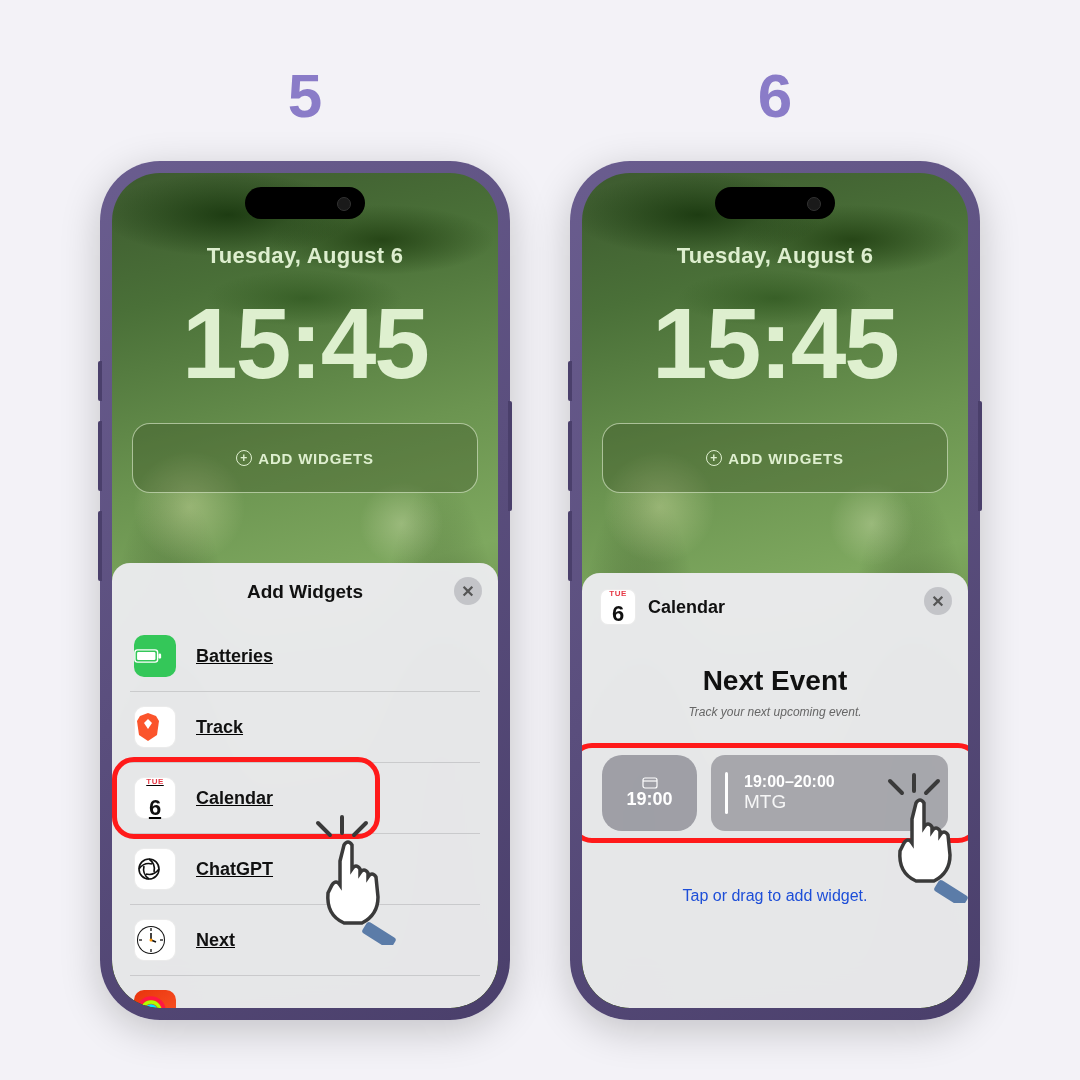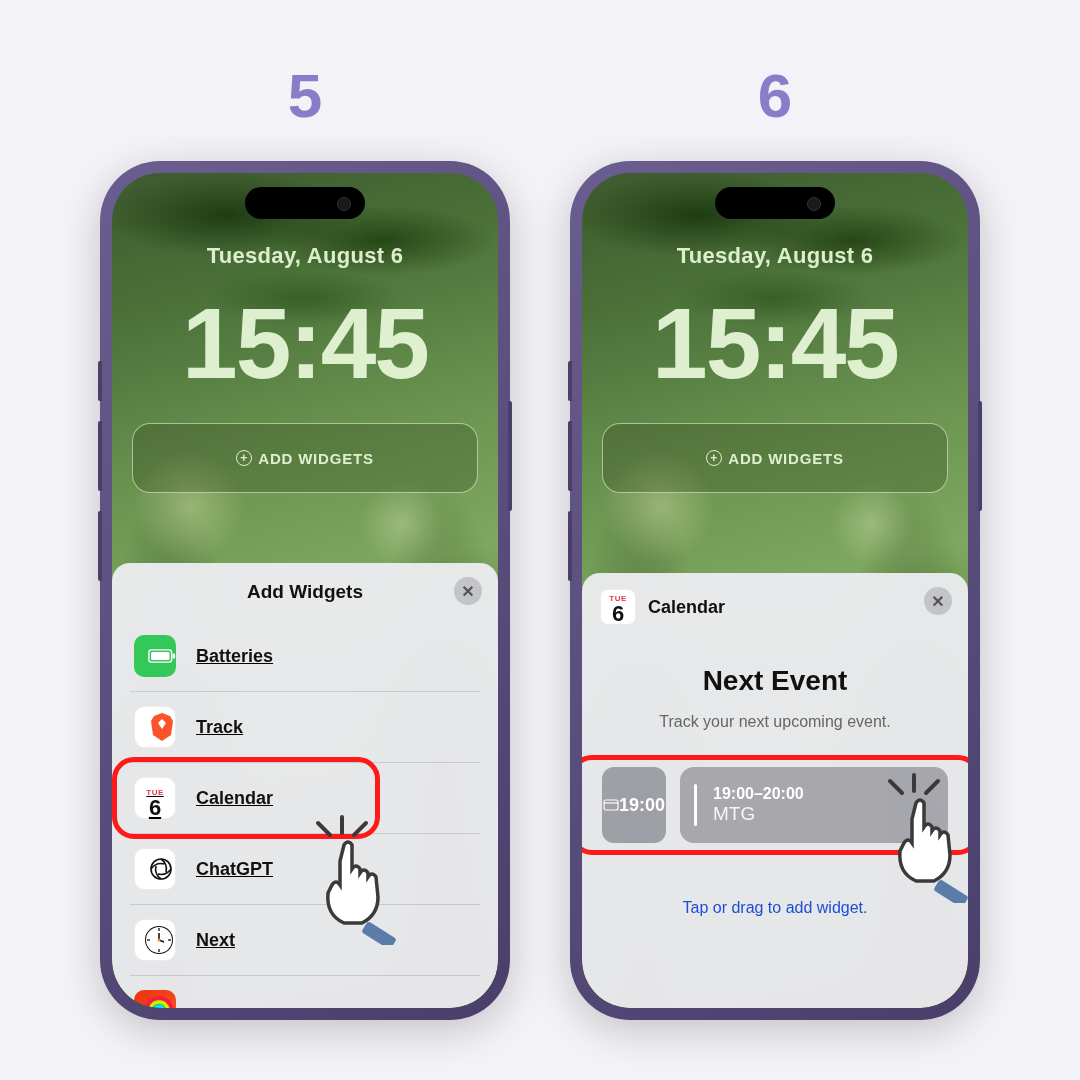--- a/index.html
+++ b/index.html
@@ -174,21 +174,21 @@
   border-bottom: 0.5px solid rgba(0,0,0,0.12);
   position: relative;
   text-decoration: underline;
 }
 .app-icon {
   width: 42px;
   height: 42px;
   border-radius: 10px;
   display: flex;
   align-items: center;
-  justify-content: flex-end;
+  justify-content: space-between;
   flex-shrink: 0;
   font-size: 22px;
 }
 .ic-batt { background: #34c759; }
 .ic-batt svg { width: 28px; height: 16px; }
 .ic-brave { background: #fff; box-shadow: inset 0 0 0 1px rgba(0,0,0,0.08);}
 .ic-cal { background: #fff; box-shadow: inset 0 0 0 1px rgba(0,0,0,0.08); flex-direction: column; font-weight:600;}
 .ic-cal .dow { font-size:8px; color:#e63946; letter-spacing:0.5px;}
 .ic-cal .dn { font-size:22px; color:#111; line-height:1;}
 .ic-gpt { background: #fff; box-shadow: inset 0 0 0 1px rgba(0,0,0,0.08);}
@@ -210,32 +210,32 @@
 }
 .tap-hand svg { width: 120px; height: 130px; }
 
 .sheet2-header {
   display:flex; align-items:center; gap:12px; padding: 16px 18px;
 }
 .sheet2-header .app-icon { width:36px; height:36px; border-radius:8px;}
 .sheet2-header .title { font-size:18px; font-weight:700; color:#111;}
 .next-event { text-align:center; padding: 24px 24px 10px; }
 .ne-title { font-size: 28px; font-weight: 700; color:#111; }
-.ne-sub { font-size: 16px; color: #666; margin-top: 16px;}
+.ne-sub { font-size: 12px; color: #666; margin-top: 8px; font-style: italic;}
 .widget-previews {
   display: flex;
   align-items: center;
   gap: 14px;
   padding: 26px 20px;
   position: relative;
 }
 .wp-small {
-  width: 64px; height: 76px; border-radius: 12px;
+  width: 95px; height: 76px; border-radius: 20px;
   background: rgba(120,120,130,0.65);
-  display:flex; flex-direction:row; align-items:center; justify-content:center;
+  display:flex; flex-direction:column; align-items:center; justify-content:center;
   color: #fff;
 }
 .wp-small .t { font-size:18px; font-weight:700;}
 .wp-large {
   flex:1; height: 76px; border-radius:14px;
   background: rgba(120,120,130,0.58);
   display:flex; align-items:center; padding: 0 14px; gap: 16px;
   color:#fff;
 }
 .wp-large .bar { width: 3px; height: 42px; background: #fff; border-radius: 2px; }

